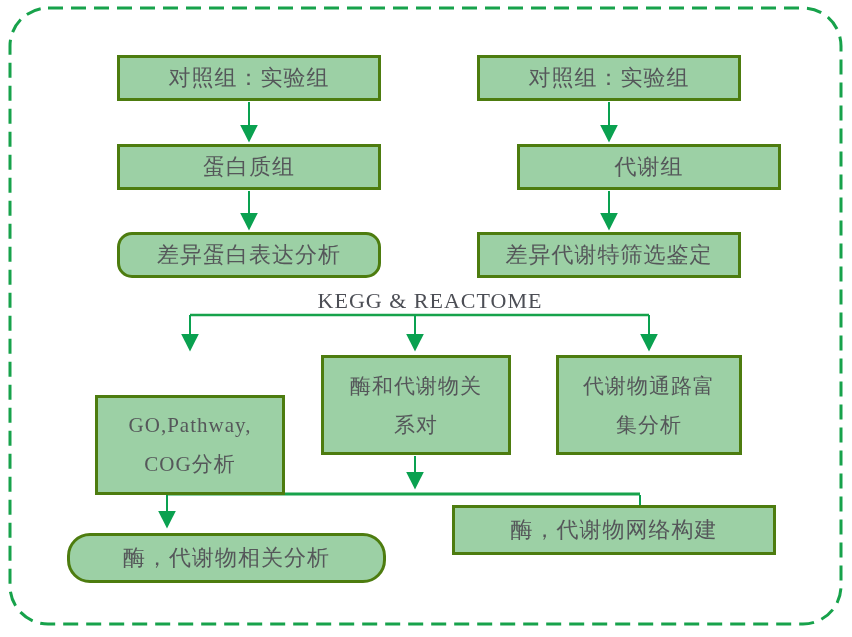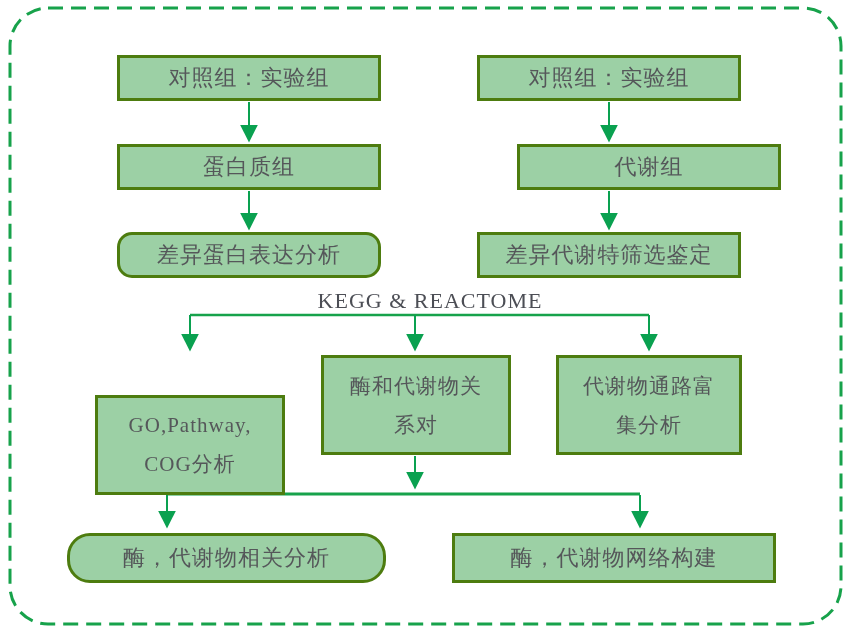--- a/index.html
+++ b/index.html
@@ -40,21 +40,21 @@
   .b-l1 { left: 117px; top: 55px;  width: 264px; height: 46px; }
   .b-l2 { left: 117px; top: 144px; width: 264px; height: 46px; }
   .b-l3 { left: 117px; top: 232px; width: 264px; height: 46px; border-radius: 15px; }
   .b-r1 { left: 477px; top: 55px;  width: 264px; height: 46px; }
   .b-r2 { left: 477px; top: 144px; width: 264px; height: 46px; margin-left: 40px; }
   .b-r3 { left: 477px; top: 232px; width: 264px; height: 46px; }
   .b-m1 { left: 95px;  top: 355px; width: 190px; height: 100px; margin-top: 40px; }
   .b-m2 { left: 321px; top: 355px; width: 190px; height: 100px; }
   .b-m3 { left: 556px; top: 355px; width: 186px; height: 100px; }
   .b-b1 { left: 67px;  top: 533px; width: 319px; height: 50px; border-radius: 23px; }
-  .b-b2 { left: 452px; top: 533px; width: 324px; height: 50px; }
+  .b-b2 { left: 452px; top: 505px; width: 324px; height: 50px; }
   #junction-label {
     position: absolute;
     left: 270px; top: 288px; width: 320px;
     text-align: center;
     font-family: "Liberation Serif", serif;
     font-size: 22px;
     color: #4c4e55;
     letter-spacing: 1px;
   }
 </style>

